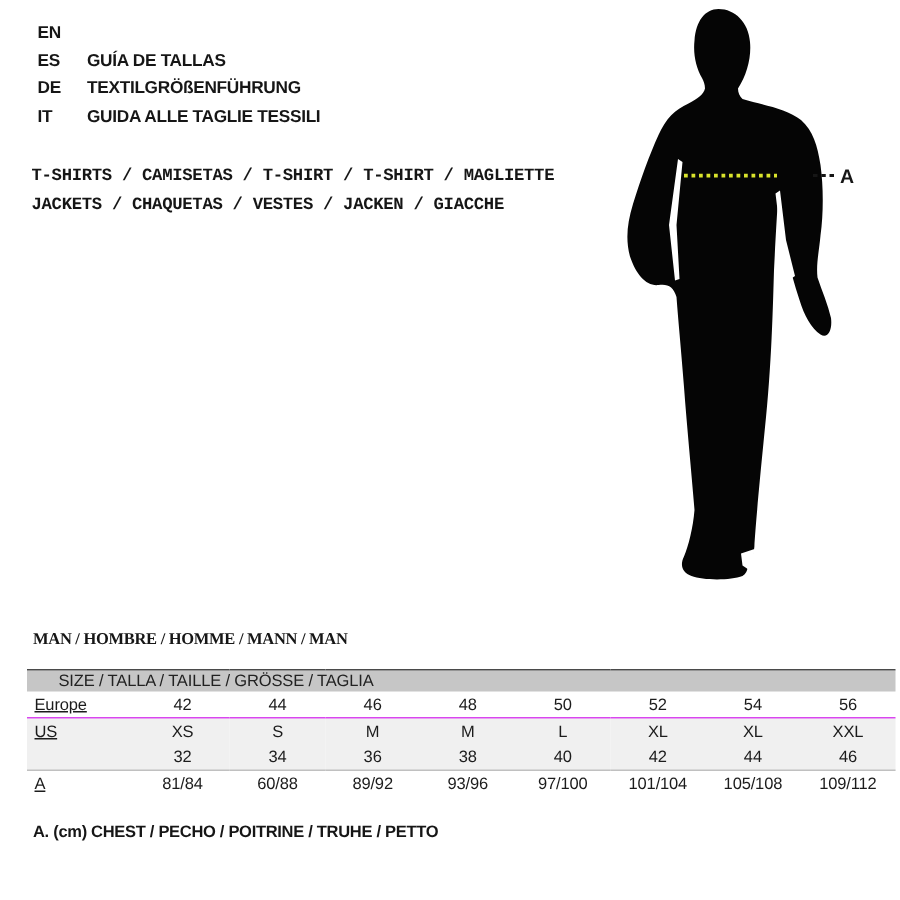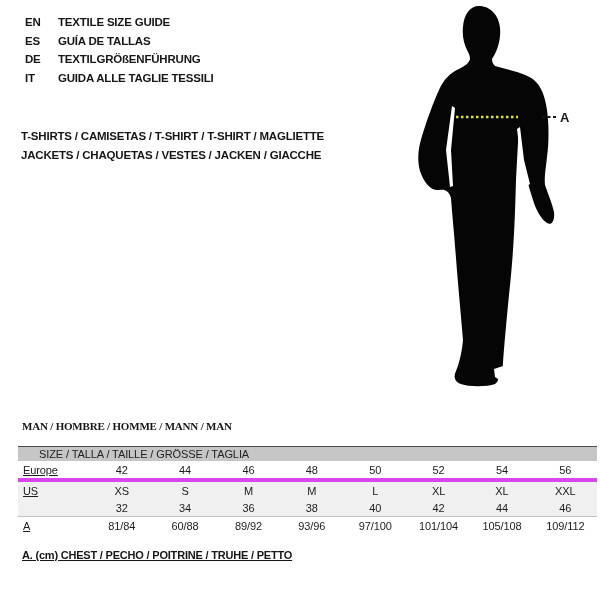--- a/index.html
+++ b/index.html
@@ -5,53 +5,52 @@
   html,body{margin:0;padding:0;background:#fff;}
   .canvas{
     position:relative;width:600px;height:600px;background:#fff;overflow:hidden;
     font-family:"Liberation Sans",sans-serif;color:#161616;
   }
   
   .lang-list{position:absolute;left:25px;top:13px;}
   .lang-row{display:flex;line-height:18.6px;font-size:11.5px;font-weight:bold;letter-spacing:-0.2px;}
   .lang-code{width:33px;flex:0 0 33px;}
   
-  .product-types{position:absolute;left:21px;top:127px;}
+  .product-types{position:absolute;left:21px;top:109px;font-family:Liberation Mono, monospace;}
   .product-line{font-size:11.5px;font-weight:bold;line-height:18.5px;letter-spacing:-0.2px;white-space:nowrap;}
   
   .figure-wrap{position:absolute;left:390px;top:0;width:210px;height:400px;}
   
   .section-title{position:absolute;left:22px;top:420px;font-size:11px;font-weight:bold;letter-spacing:-0.2px;font-family:Liberation Serif, serif;}
   
   .size-table{
     position:absolute;left:18px;top:446px;width:579px;
     border-collapse:collapse;table-layout:fixed;
     border-top:1px solid #4a4a4a;
     font-size:11px;letter-spacing:-0.1px;color:#1c1c1c;
   }
   .size-table td{padding:0;height:17px;text-align:center;vertical-align:middle;}
   .size-table td.row-label{text-align:left;padding-left:5px;text-decoration:underline;}
   .size-table tr.header-row td{
     background:var(--header-bg,#c6c6c6);height:14px;text-align:left;padding-left:21px;color:#222;
   }
   .size-table tr.stripe td{background:var(--stripe-bg,#f0f0f0);}
-  .size-table tr.stripe-first td{border-top:4px solid #d946ef;}
+  .size-table tr.stripe-first td{border-top:1px solid #d946ef;}
   .size-table tr.row-a td{border-top:1px solid #c0c0c0;}
   
-  .footnote{position:absolute;left:22px;top:549px;font-size:11px;font-weight:bold;letter-spacing:-0.2px;text-decoration:underline;}
+  .footnote{position:absolute;left:22px;top:549px;font-size:11px;font-weight:bold;letter-spacing:-0.2px;}
 </style>
 </head>
 <body>
 
 <div class="canvas">
 
   <div class="lang-list" id="lang-list">
       <div class="lang-row">
         <span class="lang-code">EN</span>
-        <span class="lang-label">TEXTILE SIZE GUIDE</span>
       </div>
       <div class="lang-row">
         <span class="lang-code">ES</span>
         <span class="lang-label">GUÍA DE TALLAS</span>
       </div>
       <div class="lang-row">
         <span class="lang-code">DE</span>
         <span class="lang-label">TEXTILGRÖßENFÜHRUNG</span>
       </div>
       <div class="lang-row">

